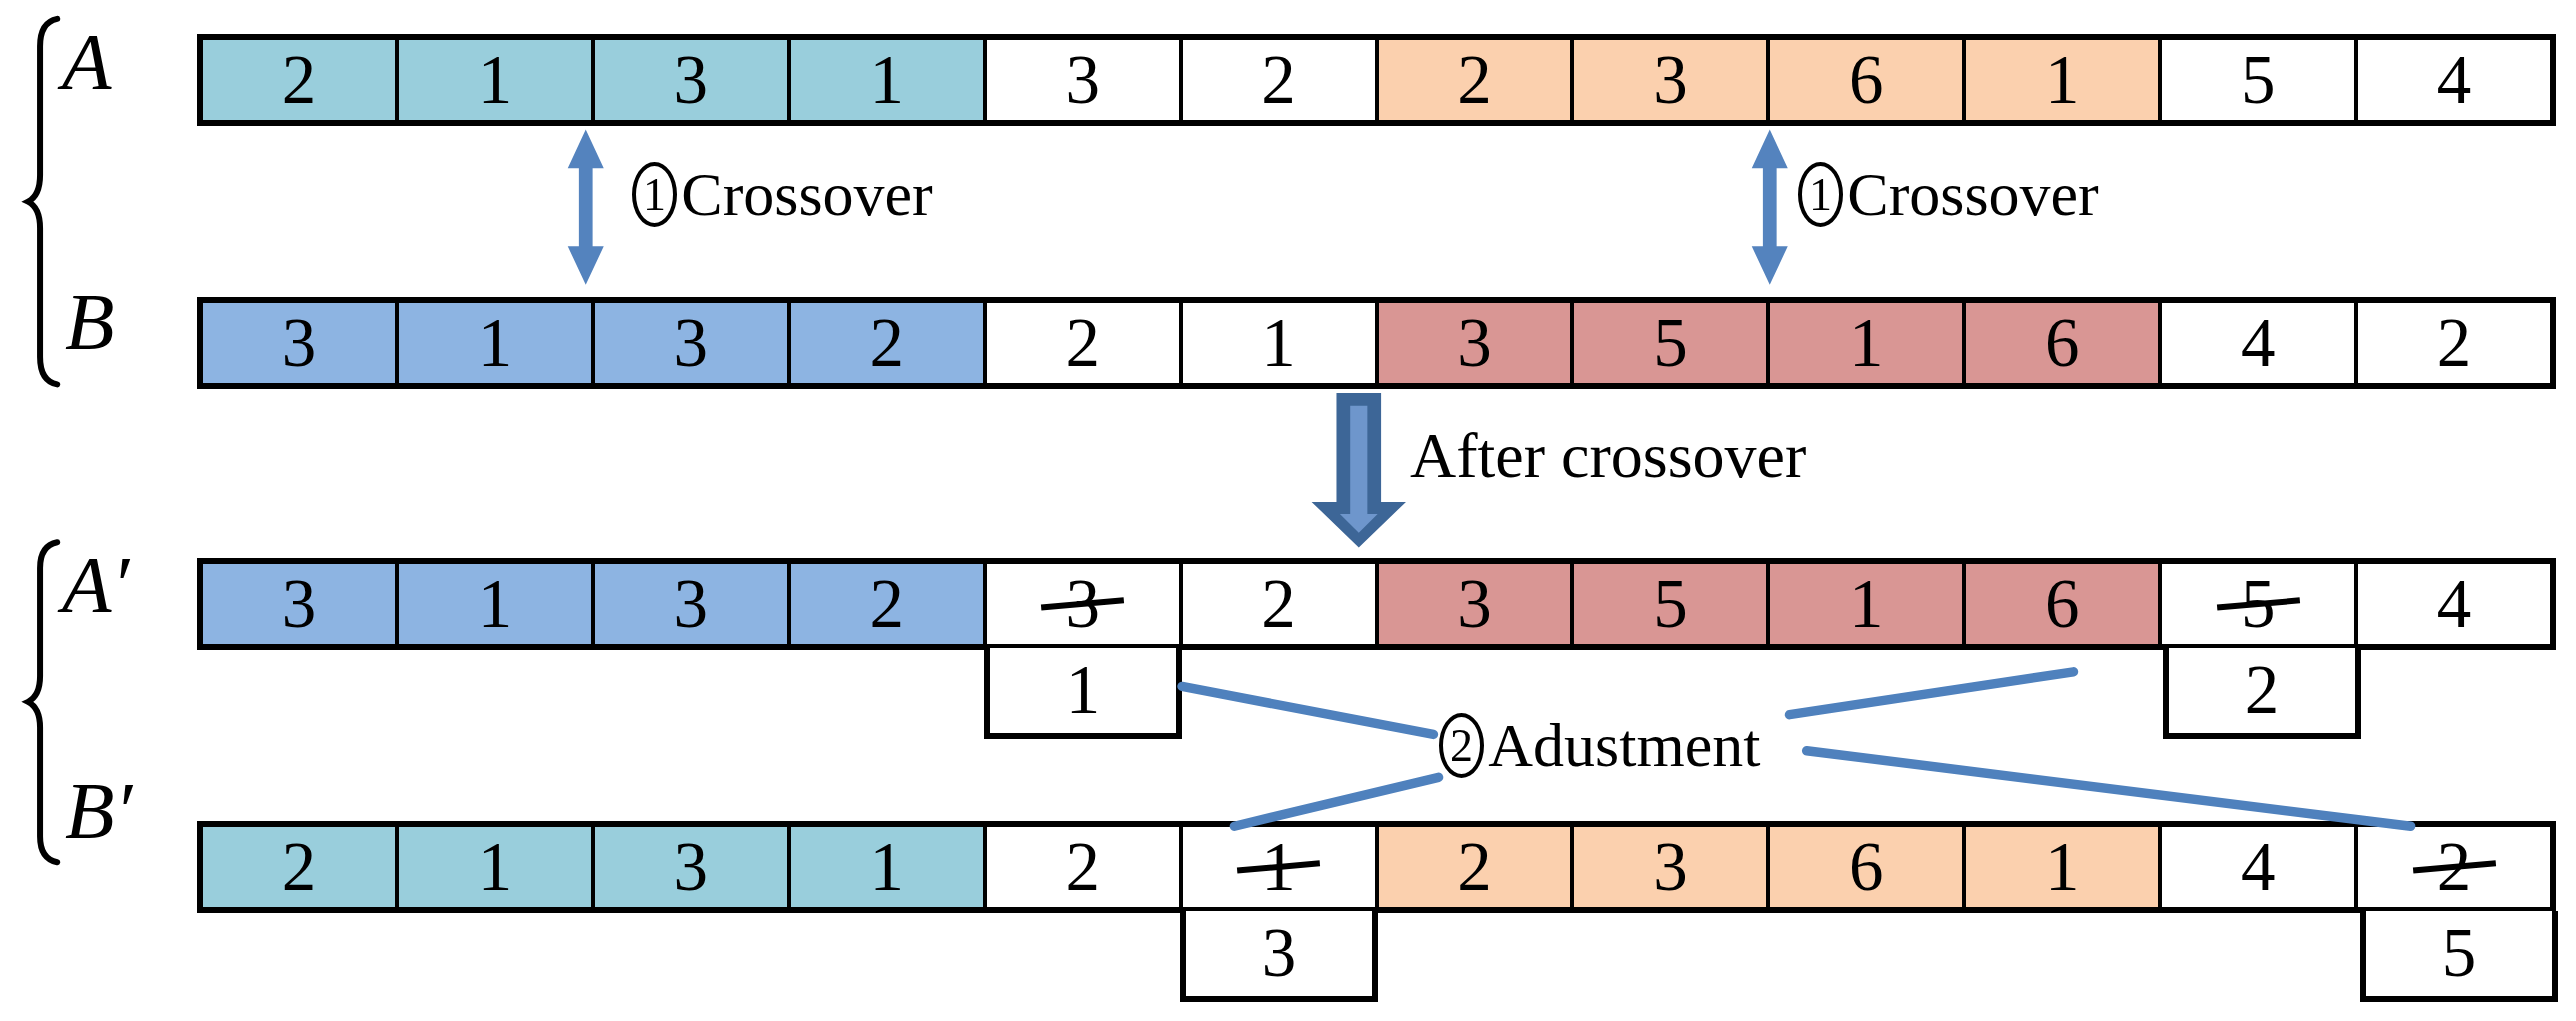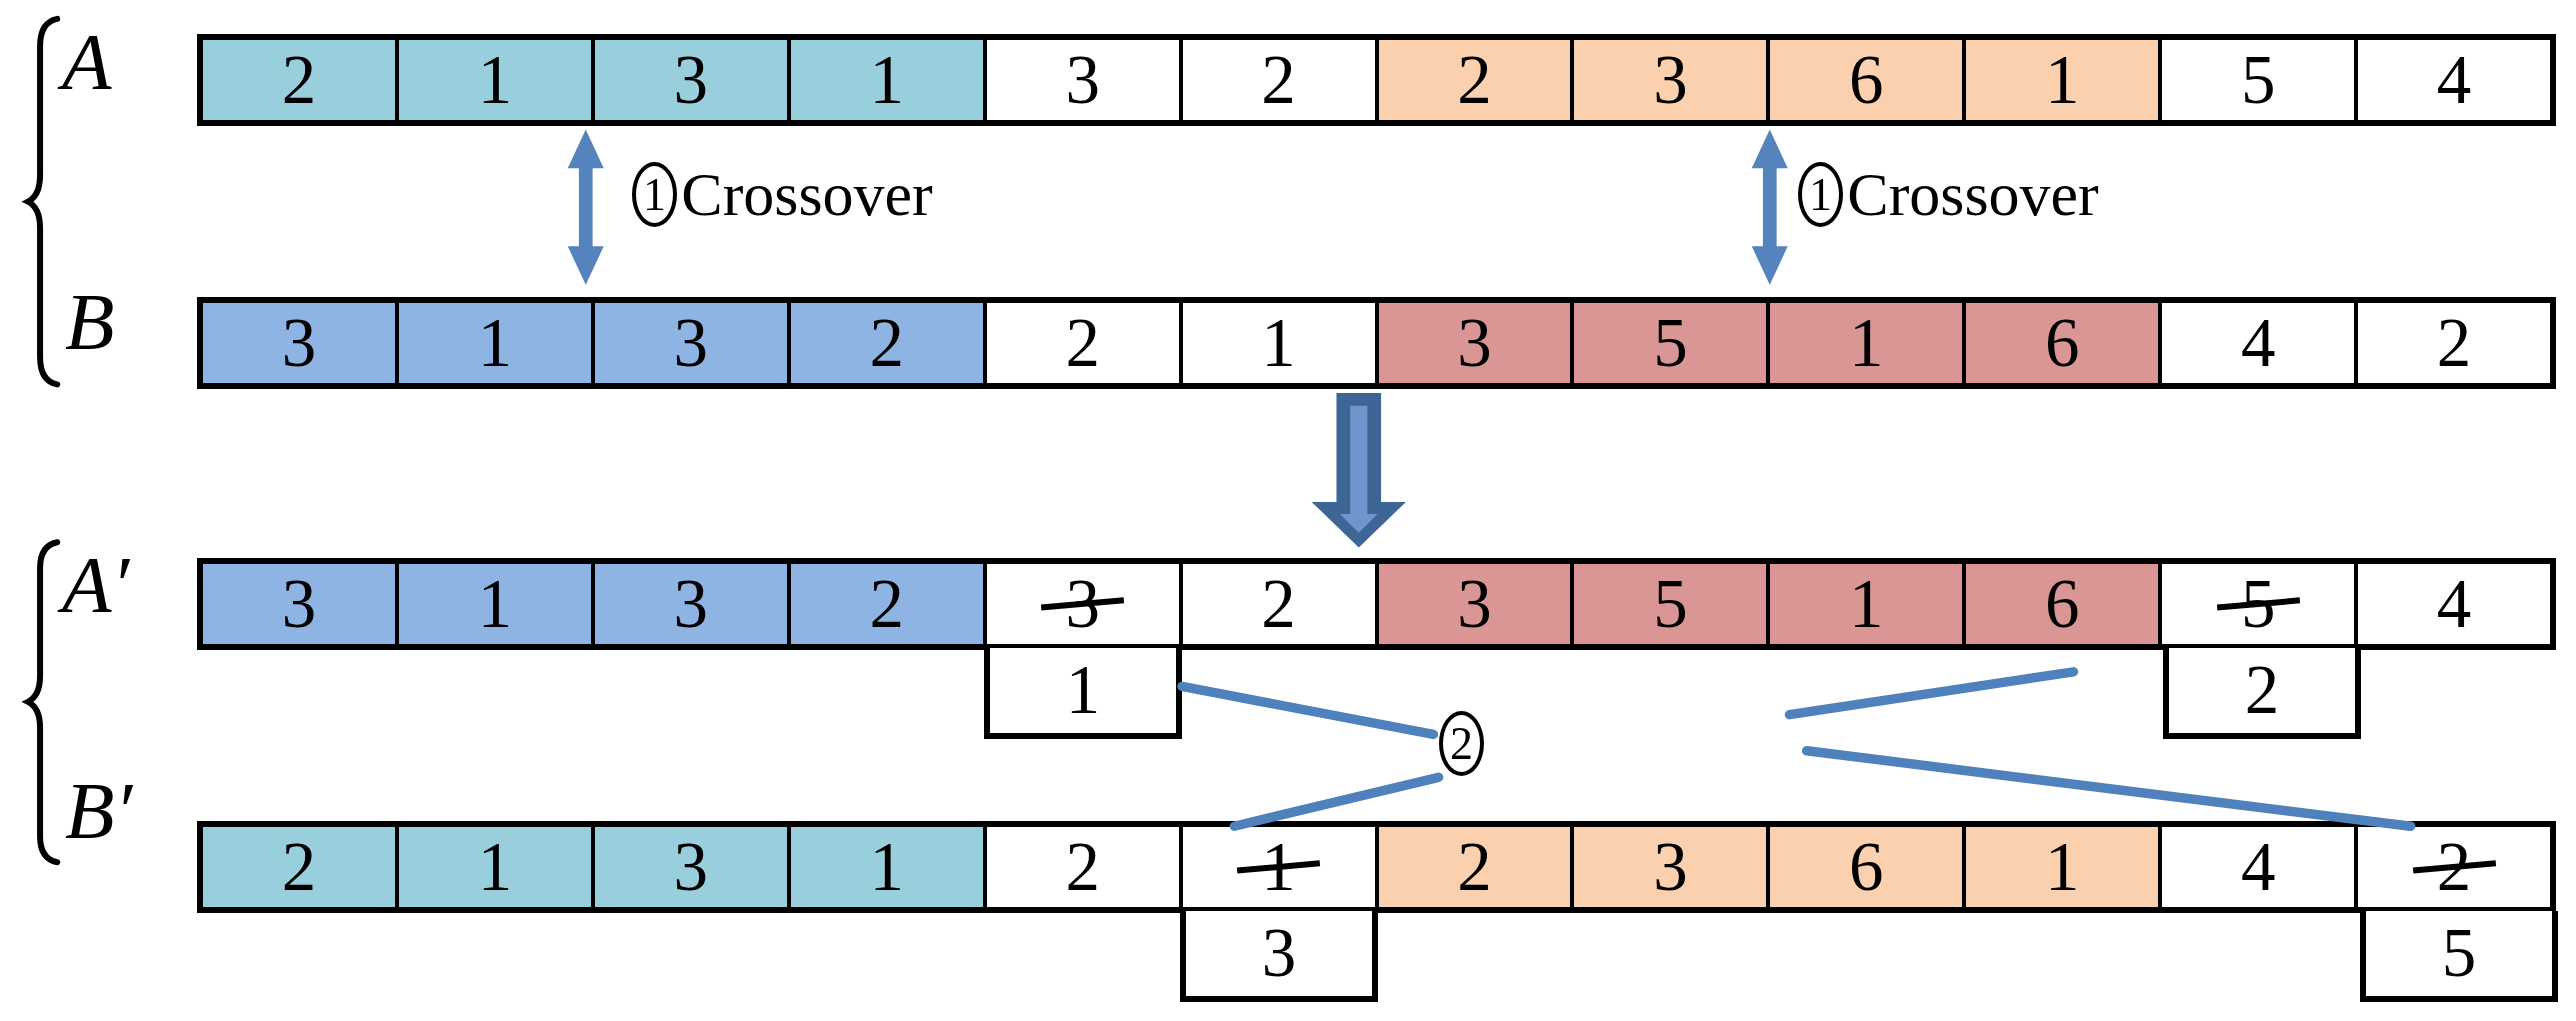--- a/index.html
+++ b/index.html
@@ -255,23 +255,27 @@
   <div class="annot" id="annot-crossover-left">
     <span class="circled-num">1</span>
     <span>Crossover</span>
   </div>
 
   <div class="annot" id="annot-crossover-right">
     <span class="circled-num">1</span>
     <span>Crossover</span>
   </div>
 
+  <div class="annot" id="annot-after-crossover">
+    <span>After crossover</span>
+  </div>
 
   <div class="annot" id="annot-adjustment">
     <span class="circled-num">2</span>
+    <span>Adustment</span>
   </div>
 
 <div class="extra-cell" style="left: 984px; top: 648px;">
       <span class="digit">1</span>
     </div>
     <div class="extra-cell" style="left: 2163px; top: 648px;">
       <span class="digit">2</span>
     </div>
     <div class="extra-cell" style="left: 1180px; top: 911px;">
       <span class="digit">3</span>

